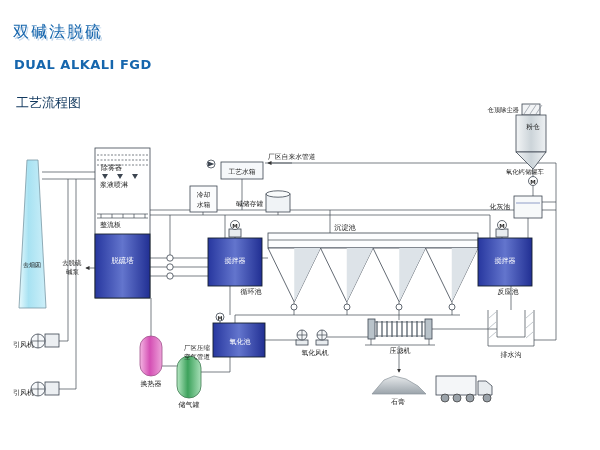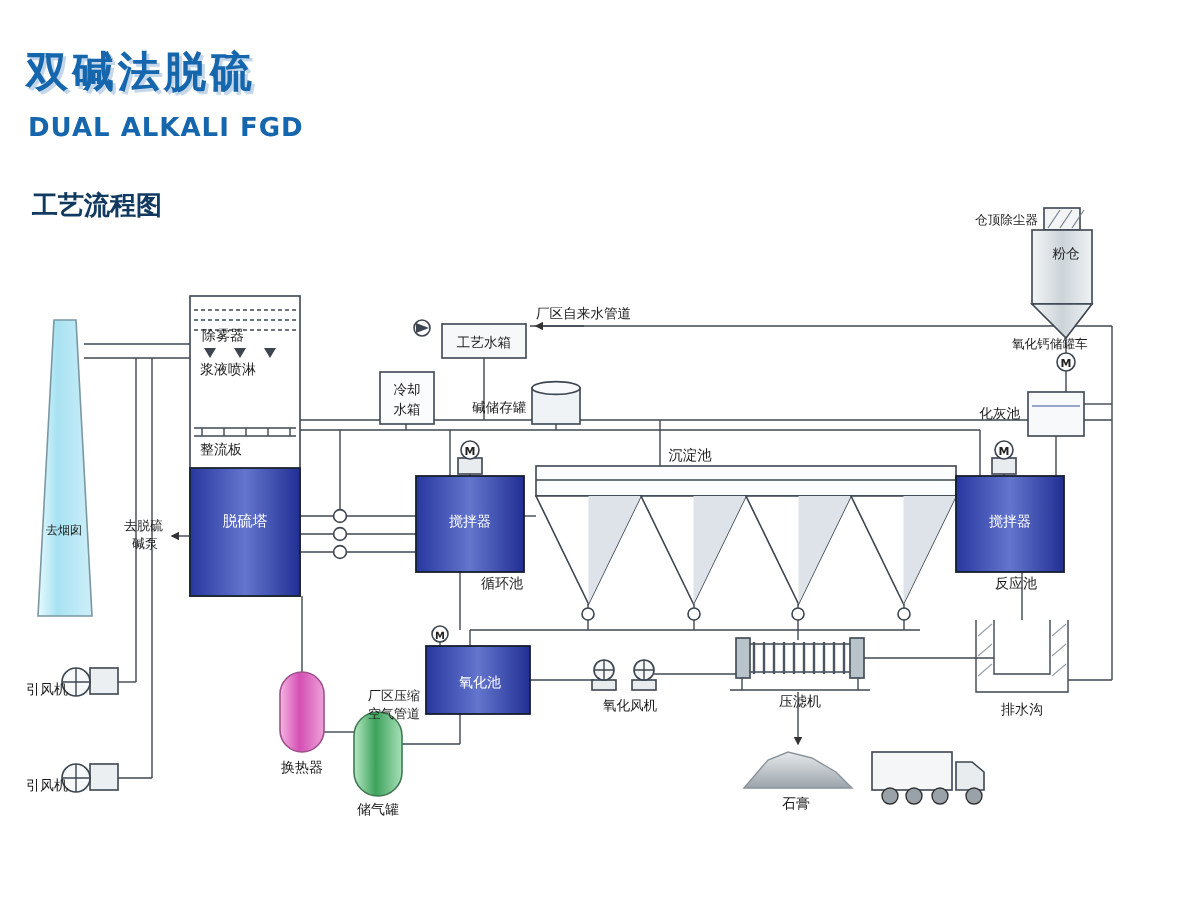--- a/index.html
+++ b/index.html
@@ -1,23 +1,23 @@
 <!DOCTYPE html>
 <html><head>
 <meta charset="utf-8">
 <style>
   html,body{margin:0;padding:0}
   body{width:600px;height:450px;background:#ffffff;position:relative;overflow:hidden;
        font-family:"DejaVu Sans",sans-serif}
   .stage{position:absolute;inset:0}
-  .title{position:absolute;left:13px;top:22px;font-size:21px;font-weight:bold;
+  .title{position:absolute;left:13px;top:22px;font-size:16px;font-weight:normal;
          color:#1666ad;letter-spacing:2px;text-shadow:1.5px 1.5px 0 #c3d6ea}
   .subtitle{position:absolute;left:14px;top:57px;font-size:13px;font-weight:bold;
             color:#1666ad;letter-spacing:.5px}
-  .section{position:absolute;left:16px;top:94px;font-size:13px;font-weight:bold;color:#12395f}
+  .section{position:absolute;left:16px;top:94px;font-size:13px;font-weight:normal;color:#12395f}
   svg{position:absolute;left:0;top:0;font-family:"DejaVu Sans",sans-serif}
   .pl{stroke:#3f4750;stroke-width:.7;fill:none}
   .eq{stroke:#3c4550;stroke-width:.8}
   .lbl{fill:#1b1b1b}
   .lblw{fill:#ffffff}
   .m{fill:#222;font-weight:bold}
 </style>
 </head>
 <body>
 

